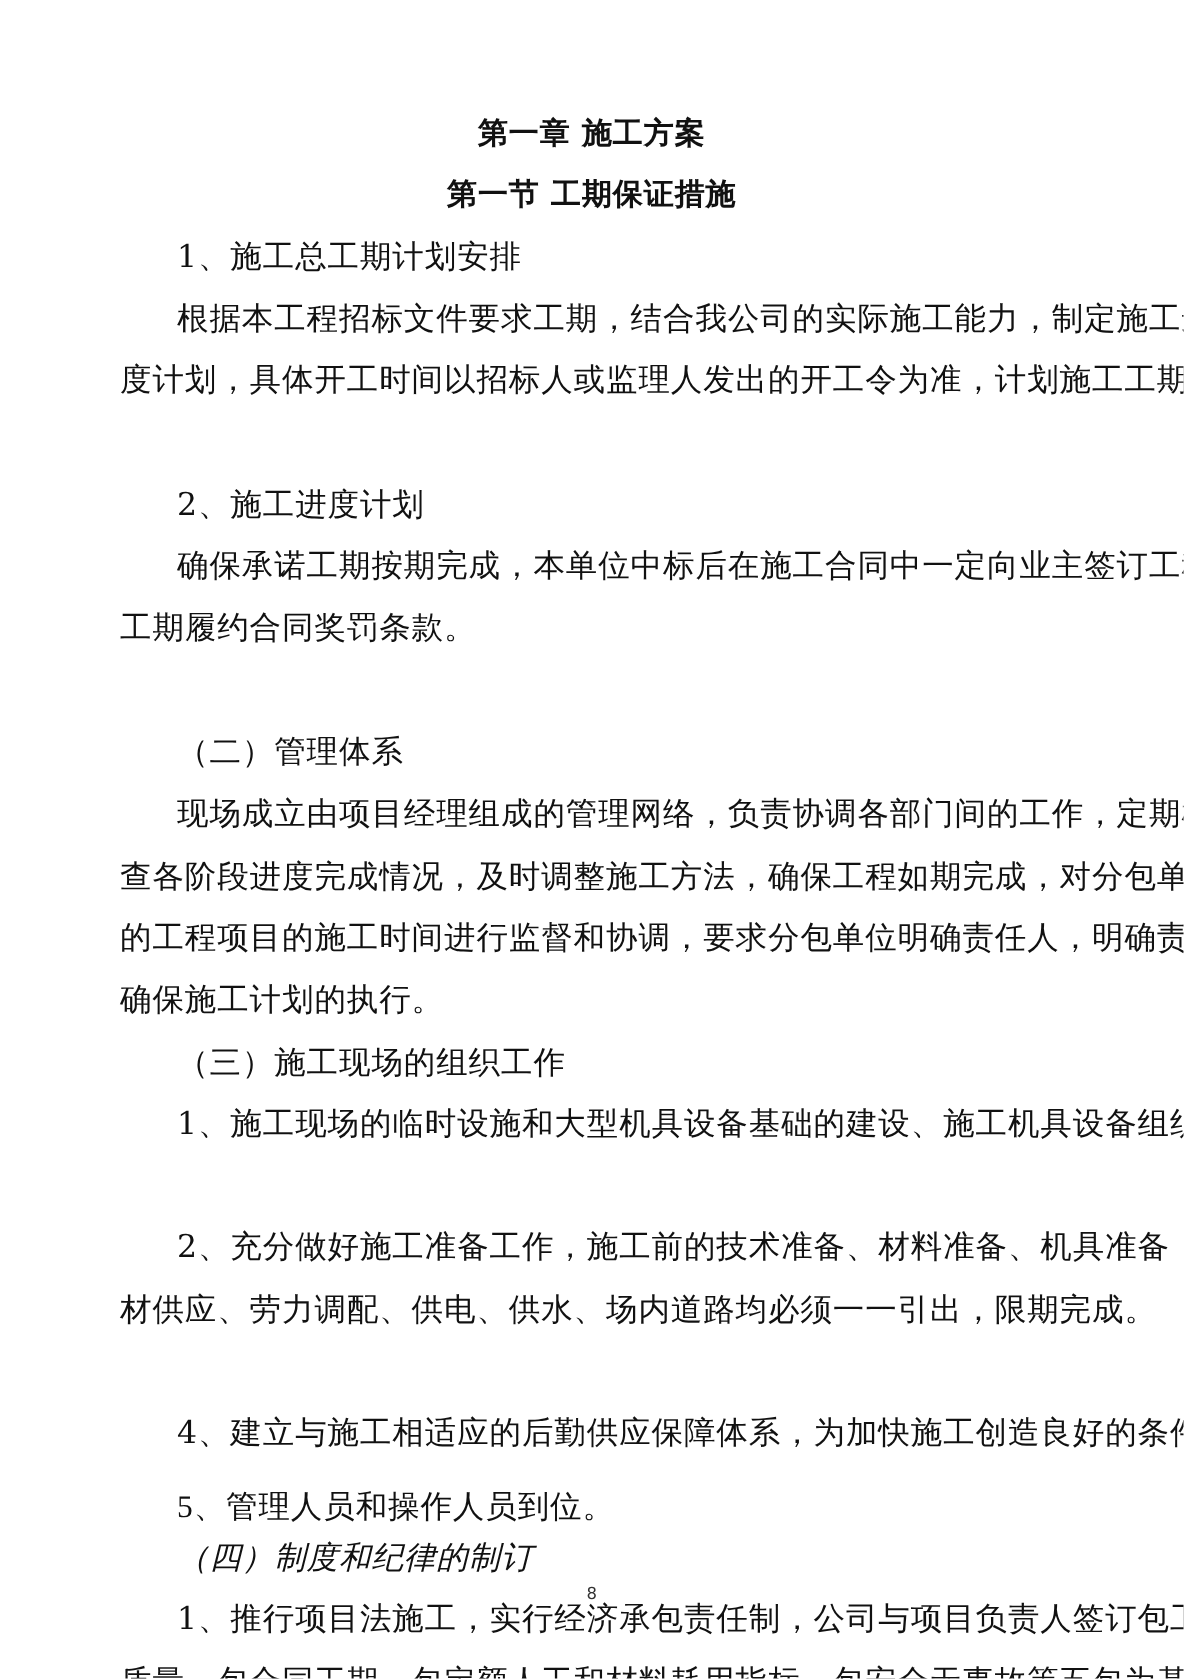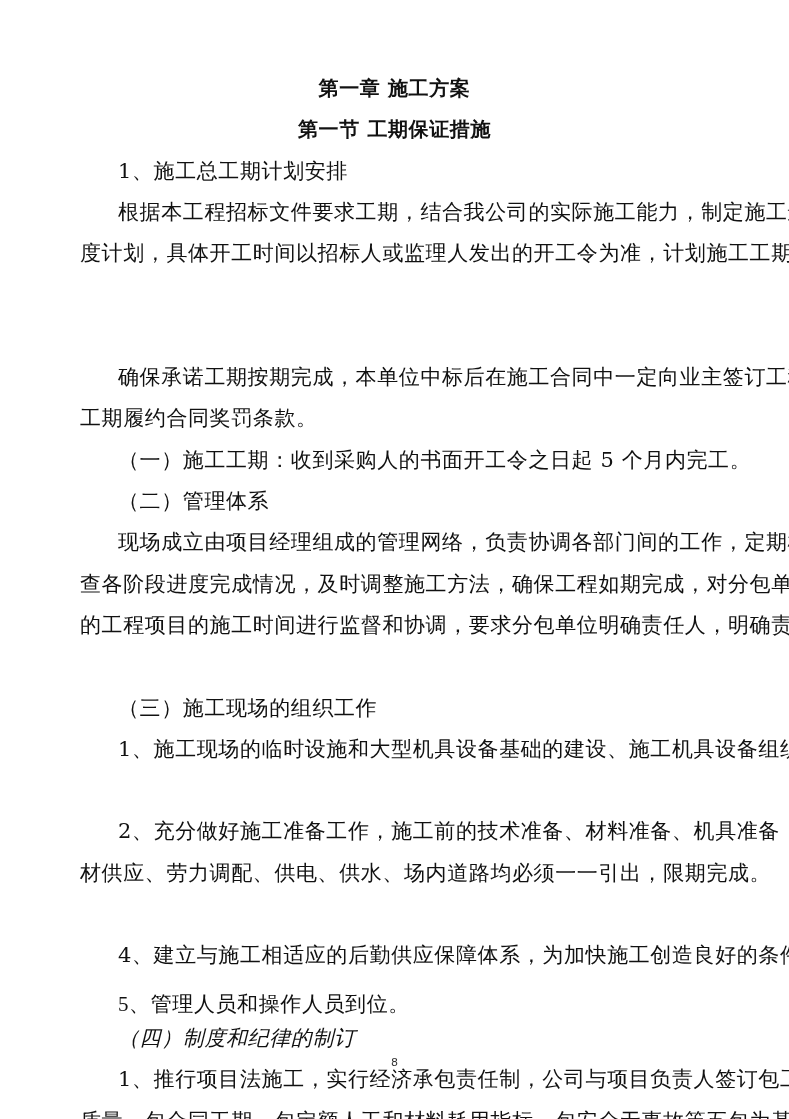--- a/index.html
+++ b/index.html
@@ -18,27 +18,28 @@
 </head>
 <body>
 
 <div class="page">
   <div class="line center" style="top:74px;">第一章  施工方案</div>
   <div class="line center" style="top: 115.3px;">第一节  工期保证措施</div>
 
   <div class="line indent" style="top: 156.6px;">1、施工总工期计划安排</div>
   <div class="line indent justify" style="top: 197.9px;">根据本工程招标文件要求工期，结合我公司的实际施工能力，制定施工进</div>
   <div class="line justify" style="top: 239.2px;">度计划，具体开工时间以招标人或监理人发出的开工令为准，计划施工工期收</div>
+  <div class="line indent" style="top: 321.8px;">2、施工进度计划</div>
   <div class="line indent justify" style="top: 363.1px;">确保承诺工期按期完成，本单位中标后在施工合同中一定向业主签订工程</div>
   <div class="line" style="top: 404.4px;">工期履约合同奖罚条款。</div>
-  <div class="line indent" style="top: 445.7px;">（一）施工工期：收到采购人的书面开工令之日起 5 个月内完工。</div>
   <div class="line indent" style="top: 487px;">（二）管理体系</div>
   <div class="line indent justify" style="top: 528.3px;">现场成立由项目经理组成的管理网络，负责协调各部门间的工作，定期检</div>
   <div class="line justify" style="top: 569.6px;">查各阶段进度完成情况，及时调整施工方法，确保工程如期完成，对分包单位</div>
   <div class="line justify" style="top: 610.9px;">的工程项目的施工时间进行监督和协调，要求分包单位明确责任人，明确责任，</div>
+  <div class="line" style="top: 652.2px;">确保施工计划的执行。</div>
   <div class="line indent" style="top: 693.5px;">（三）施工现场的组织工作</div>
   <div class="line indent justify" style="top: 734.8px;">1、施工现场的临时设施和大型机具设备基础的建设、施工机具设备组织进</div>
   <div class="line indent justify" style="top: 817.4px;">2、充分做好施工准备工作，施工前的技术准备、材料准备、机具准备，周</div>
   <div class="line" style="top: 858.7px;">材供应、劳力调配、供电、供水、场内道路均必须一一引出，限期完成。</div>
   <div class="line indent" style="top: 941.3px;">4、建立与施工相适应的后勤供应保障体系，为加快施工创造良好的条件。</div>
   <div class="line indent" style="top: 990px; font-family: Liberation Serif, serif;">5、管理人员和操作人员到位。</div>
   <div class="line indent" style="top: 1023.9px; font-style: italic;">（四）制度和纪律的制订</div>
   <div class="line indent justify" style="top: 1065.2px;">1、推行项目法施工，实行经济承包责任制，公司与项目负责人签订包工程</div>
   <div class="line justify" style="top: 1106.5px;">质量、包合同工期、包定额人工和材料耗用指标、包安全无事故等五包为基础</div>
 

